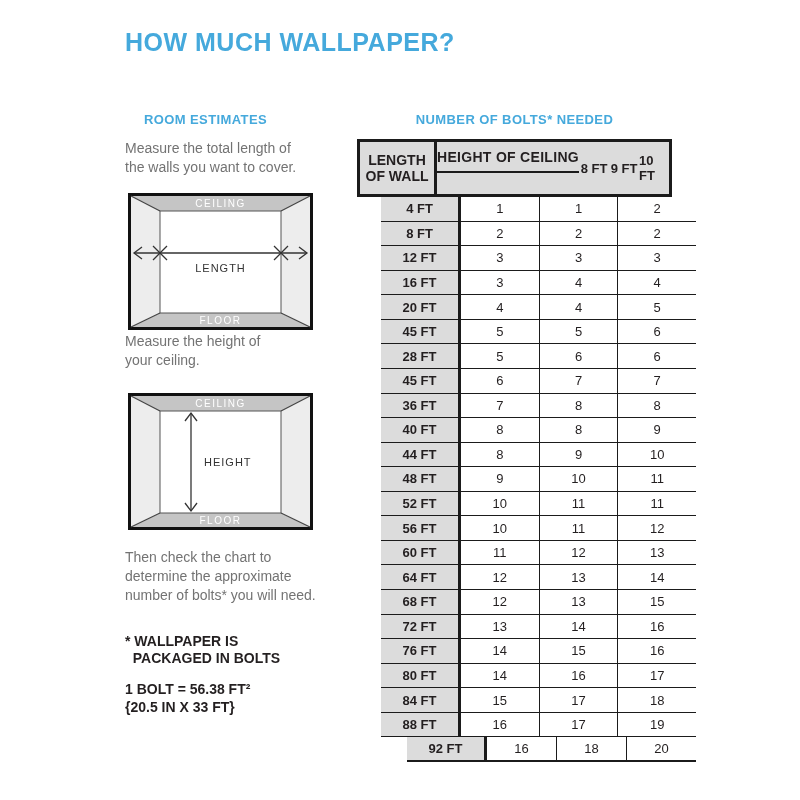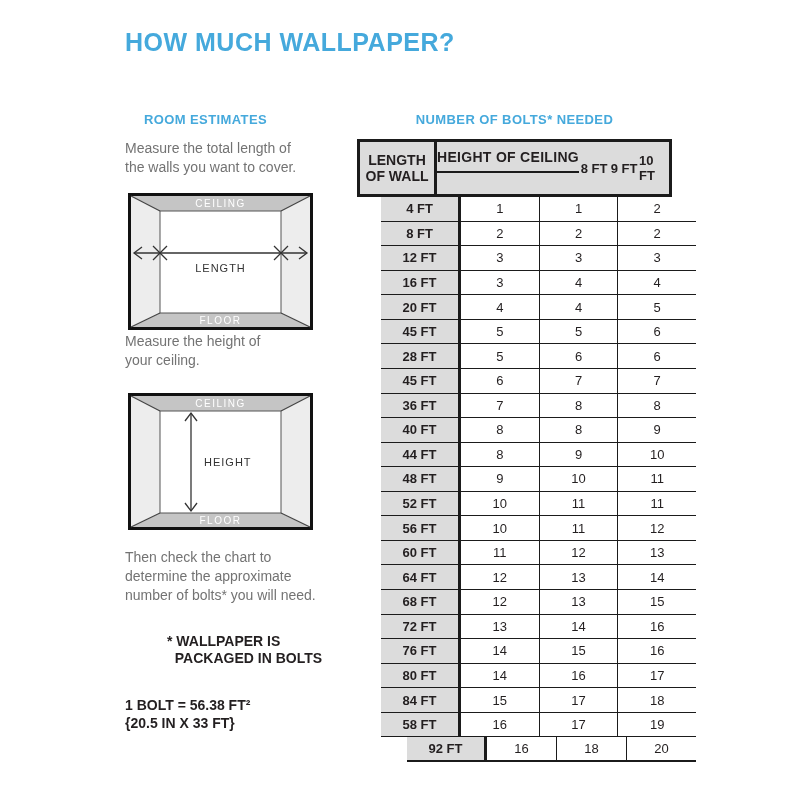--- a/index.html
+++ b/index.html
@@ -16,24 +16,24 @@
   }
   .left-heading{left:125px;top:112px;padding-left:19px;}
   .table-heading{left:357px;top:112px;width:315px;text-align:center;}
   .para{
     left:125px;font-size:14px;line-height:19px;white-space:pre-line;color:#737373;
   }
   .step1{top:139px;}
   .step2{top:332px;}
   .step3{top:548px;}
   .note{
-    left:125px;top:633px;font-size:14px;font-weight:bold;line-height:17px;white-space:pre;margin-left:42px;
+    left:125px;top:633px;font-size:14px;font-weight:bold;line-height:17px;white-space:pre;
   }
   .bolt-info{
-    left:125px;top:680px;font-size:14px;font-weight:bold;line-height:18px;white-space:pre;margin-top:16px;
+    left:125px;top:680px;font-size:14px;font-weight:bold;line-height:18px;white-space:pre;
   }
   .diagram1{left:128px;top:193px;}
   .diagram2{left:128px;top:393px;}
 
   
   .bolts-table{left:357px;top:139px;width:315px;}
   .thead{
     box-sizing:border-box;width:315px;height:58px;border:3px solid #1b1b1b;
     display:flex;background:#DCDCDC;
   }
@@ -284,21 +284,21 @@
           <div class="cell v">16</div>
           <div class="cell v">17</div>
         </div>
         <div class="trow">
           <div class="cell wall">84 FT</div>
           <div class="cell v">15</div>
           <div class="cell v">17</div>
           <div class="cell v">18</div>
         </div>
         <div class="trow">
-          <div class="cell wall">58 FT</div>
+          <div class="cell wall">88 FT</div>
           <div class="cell v">16</div>
           <div class="cell v">17</div>
           <div class="cell v">19</div>
         </div>
         <div class="trow">
           <div class="cell wall">92 FT</div>
           <div class="cell v">16</div>
           <div class="cell v">18</div>
           <div class="cell v">20</div>
         </div>

